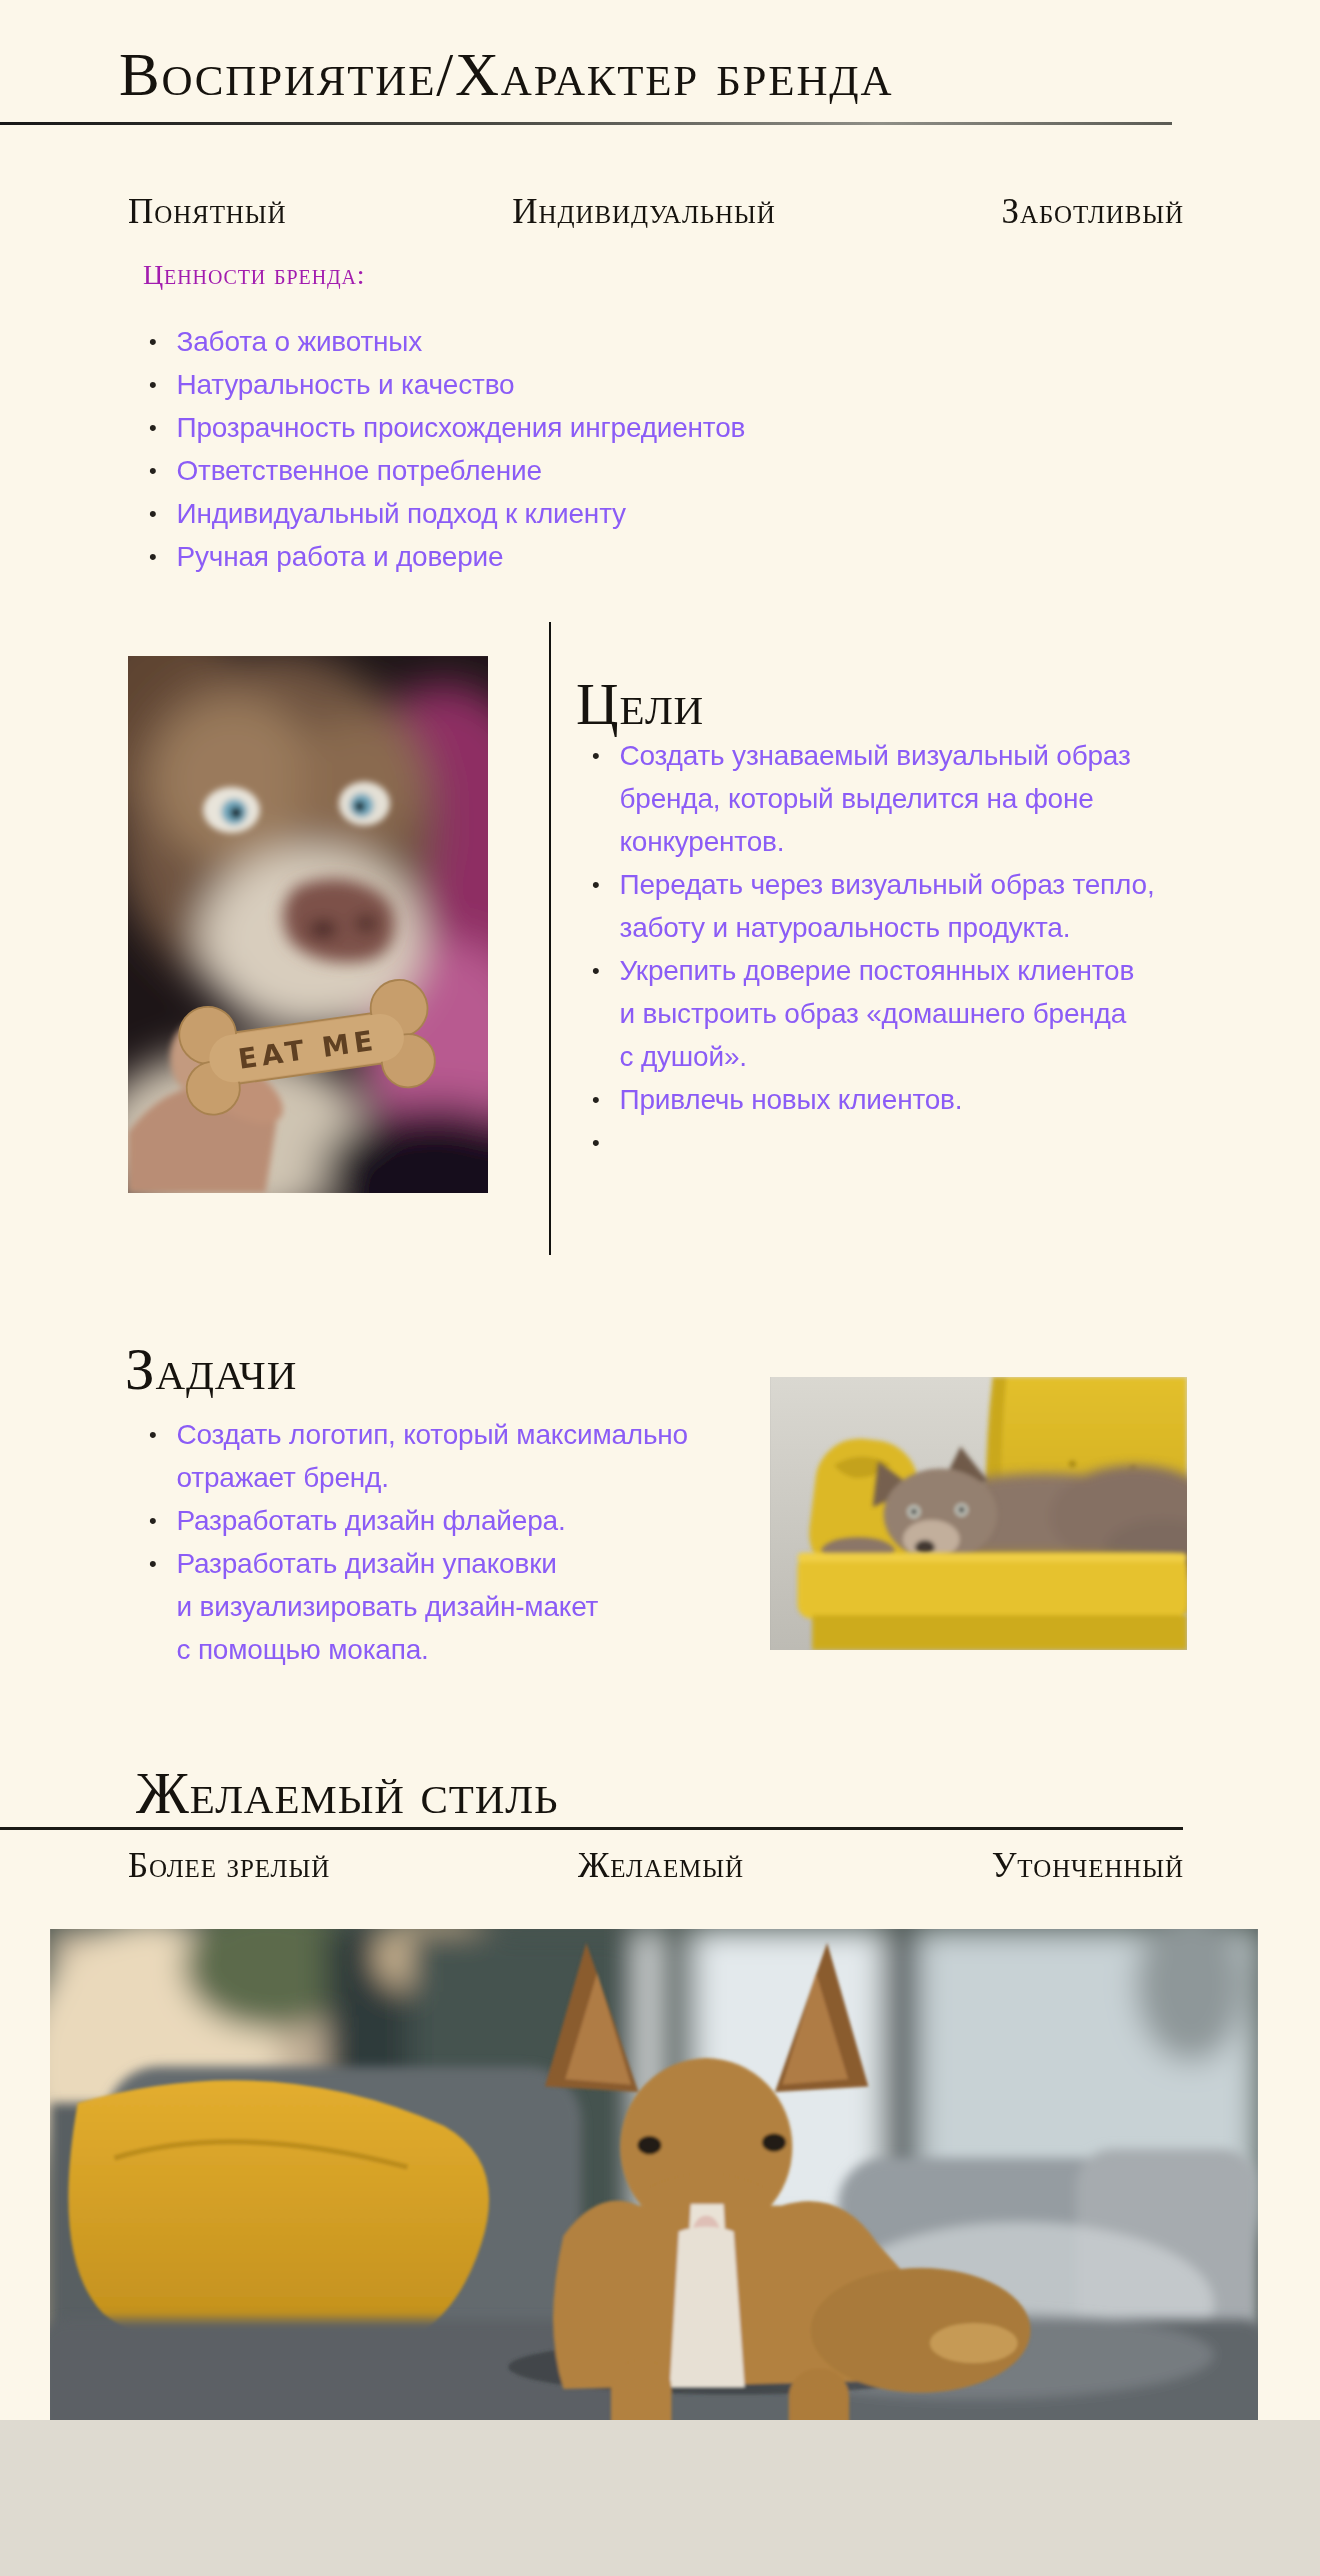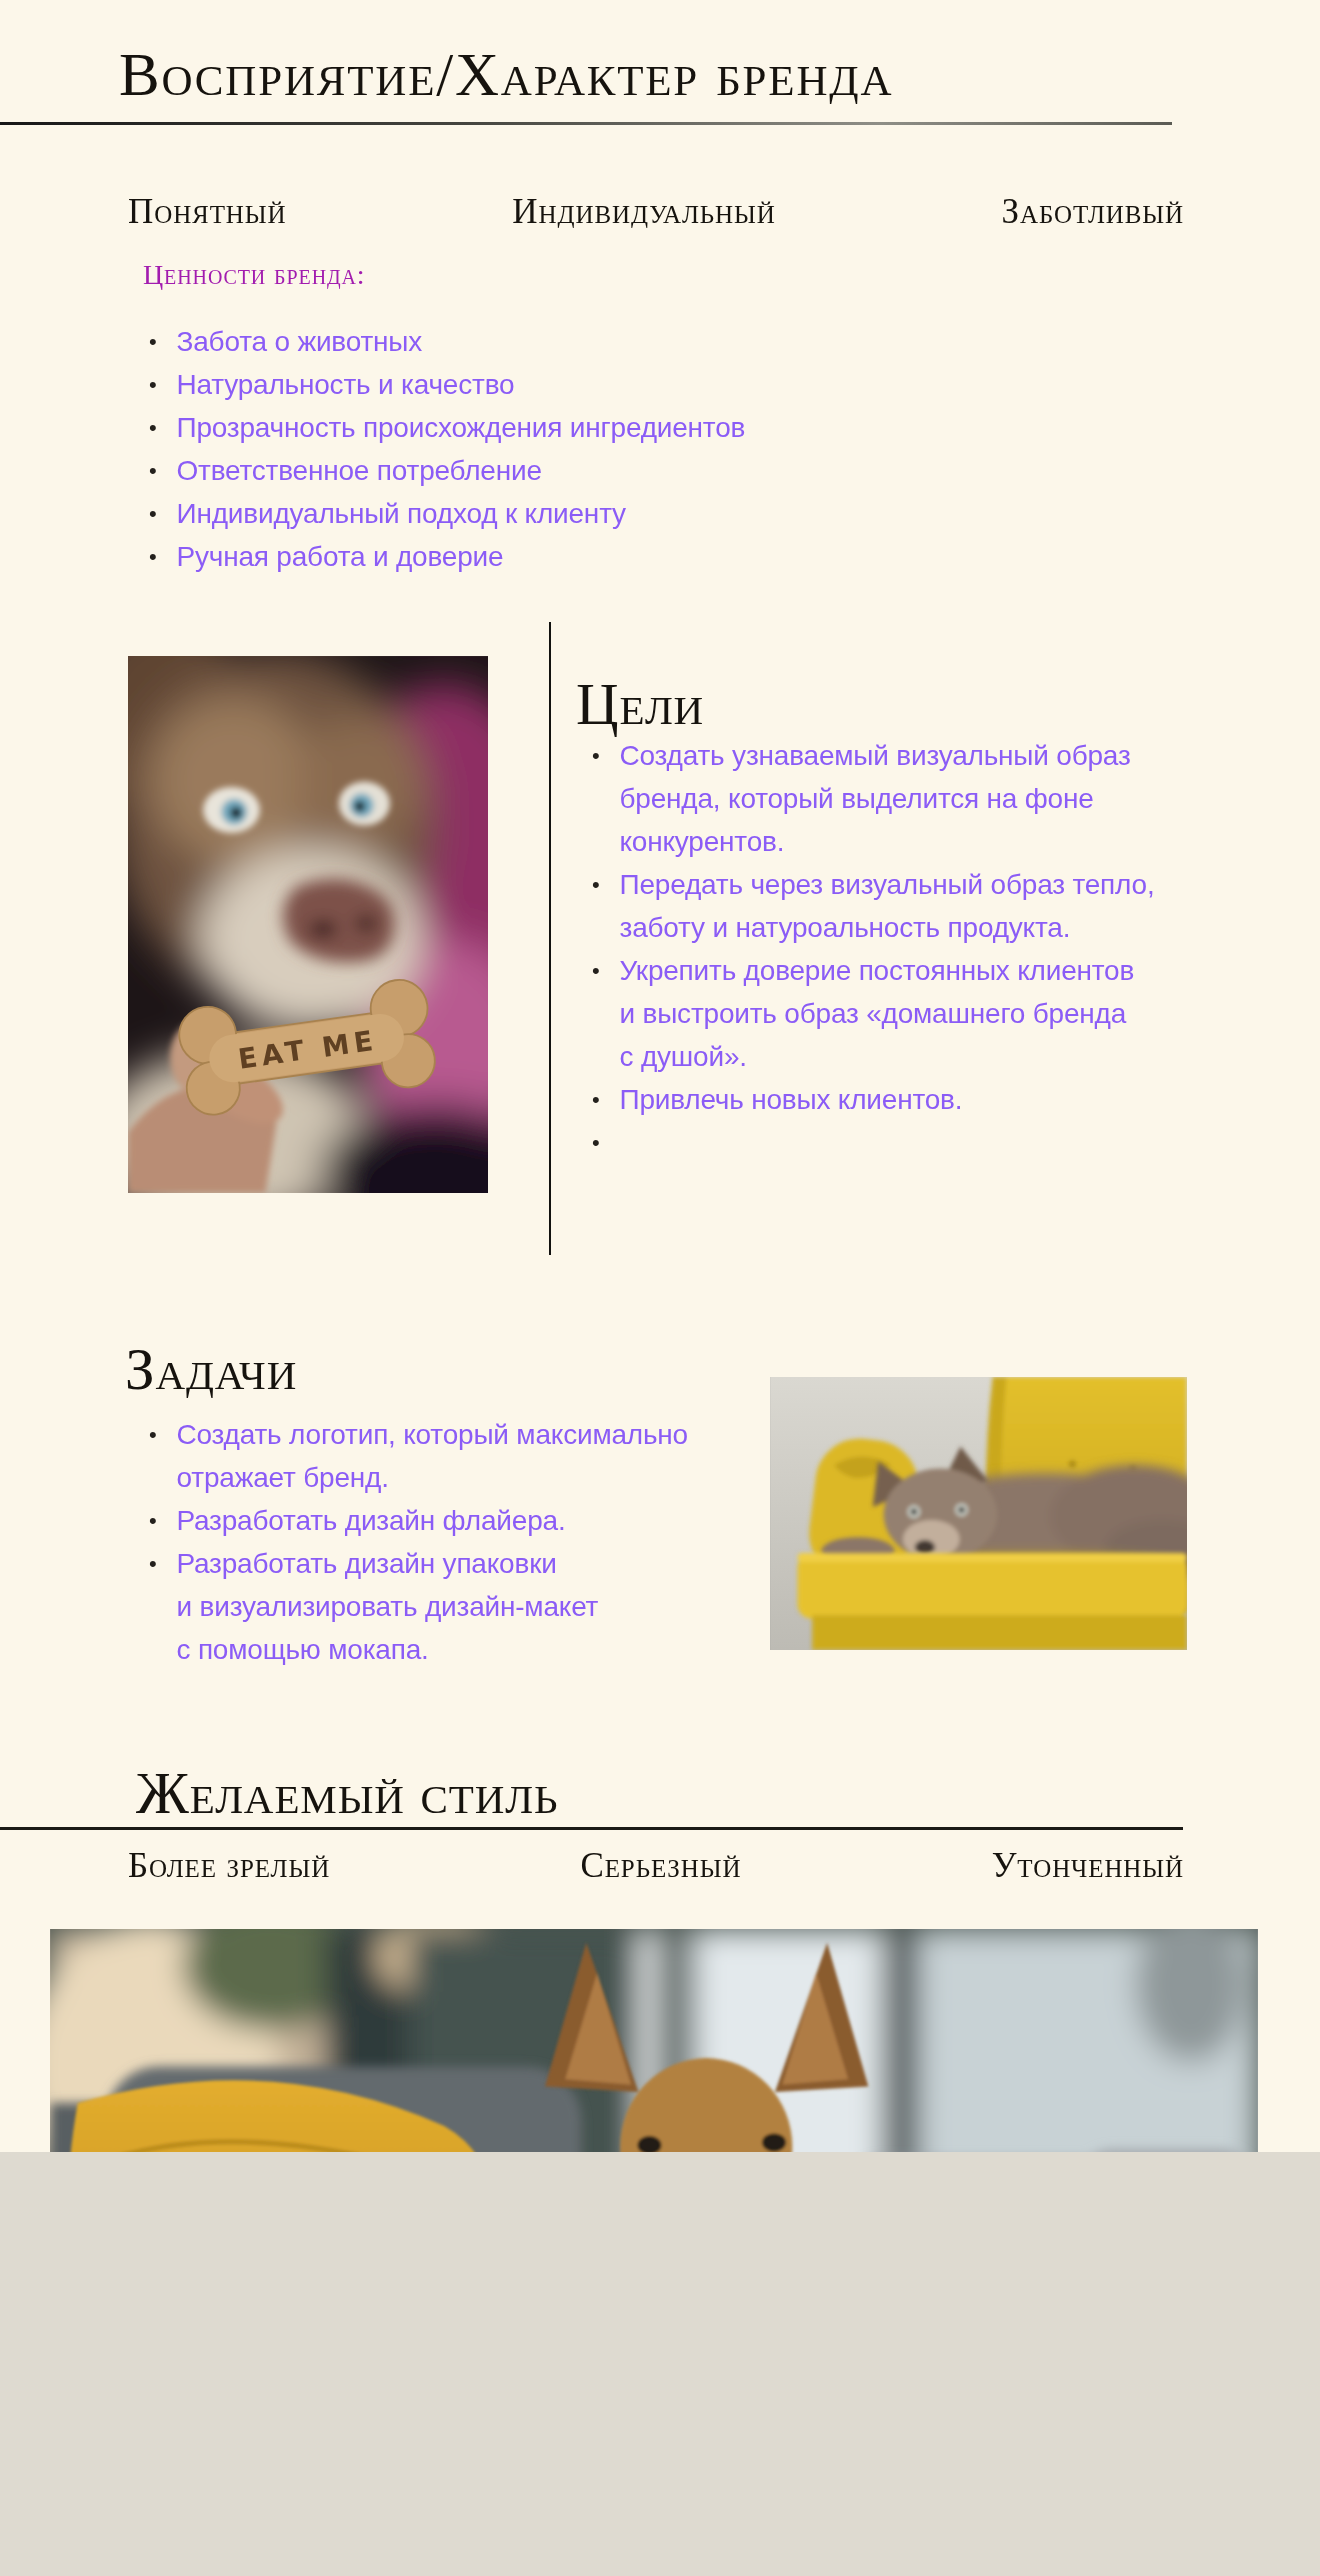--- a/index.html
+++ b/index.html
@@ -1,17 +1,17 @@
 <!DOCTYPE html>
 <html style="font-size:14.7px"><head>
 <meta charset="utf-8">
 <style>
   html,body{margin:0;padding:0;background:#dedad0;}
   .page{
-    position:relative;width:1320px;height:2152px;margin:0 auto;
+    position:relative;width:1320px;height:2420px;margin:0 auto;
     background:#fcf7ea;overflow:hidden;
     font-family:"Liberation Sans",sans-serif;color:#1f1d1a;
   }
   .serifcaps{
     font-family:"Liberation Serif","DejaVu Serif",serif;
     font-variant:small-caps;font-weight:500;color:#16130e;
   }
   .h1{position:absolute;left:119px;top:40px;font-size:61px;letter-spacing:1.8px;}
   .rule1{position:absolute;left:0;top:122px;width:1172px;height:2.8px;
     background:linear-gradient(90deg,#171717,#45453f 40%,#8e8e86 75%,#5b5b54);}
@@ -240,21 +240,21 @@
         <rect x="30" y="192" width="425" height="10" rx="5" fill="#f0cf45"></rect>
         <rect x="46" y="260" width="409" height="38" fill="#cdab1e"></rect>
       </g>
     </svg>
   </div>
 
   <div class="h2 h2-style serifcaps">Желаемый стиль</div>
   <div class="rule2"></div>
   <div class="traits-row traits-bottom serifcaps">
     <span>Более зрелый</span>
-    <span>Серьезный</span>
+    <span>Желаемый</span>
     <span>Утонченный</span>
   </div>
 
   <div class="photo" id="photo-sofa">
     <svg viewBox="0 0 1318 656" width="1208" height="601">
       <defs>
         <linearGradient id="yel" x1="0" y1="0" x2="0" y2="1">
           <stop offset="0" stop-color="#e3ad2e"></stop>
             <stop offset="1" stop-color="#bf8d1b"></stop>
         </linearGradient>

